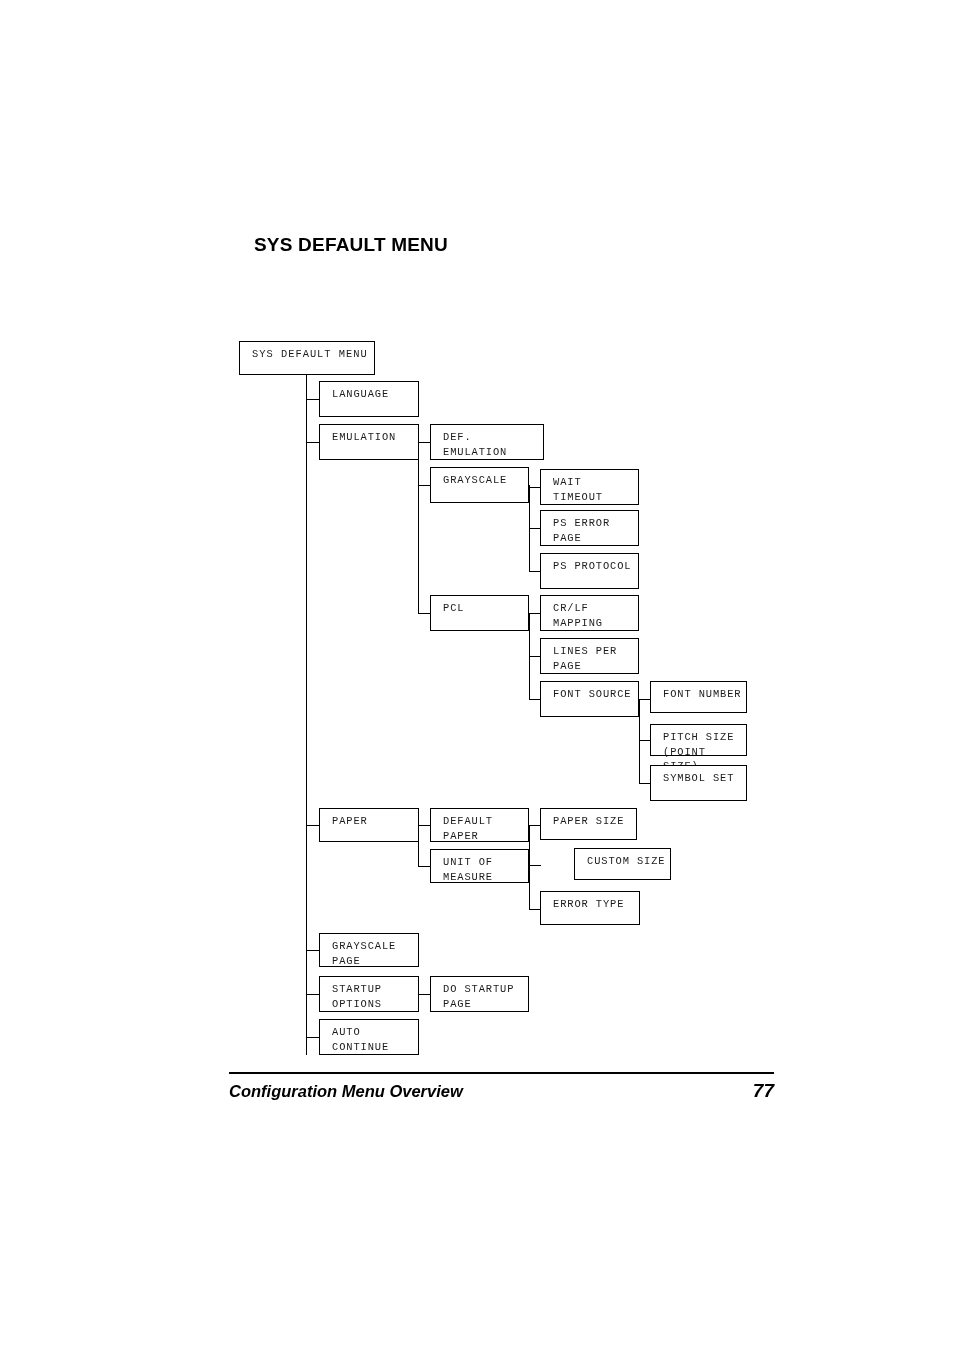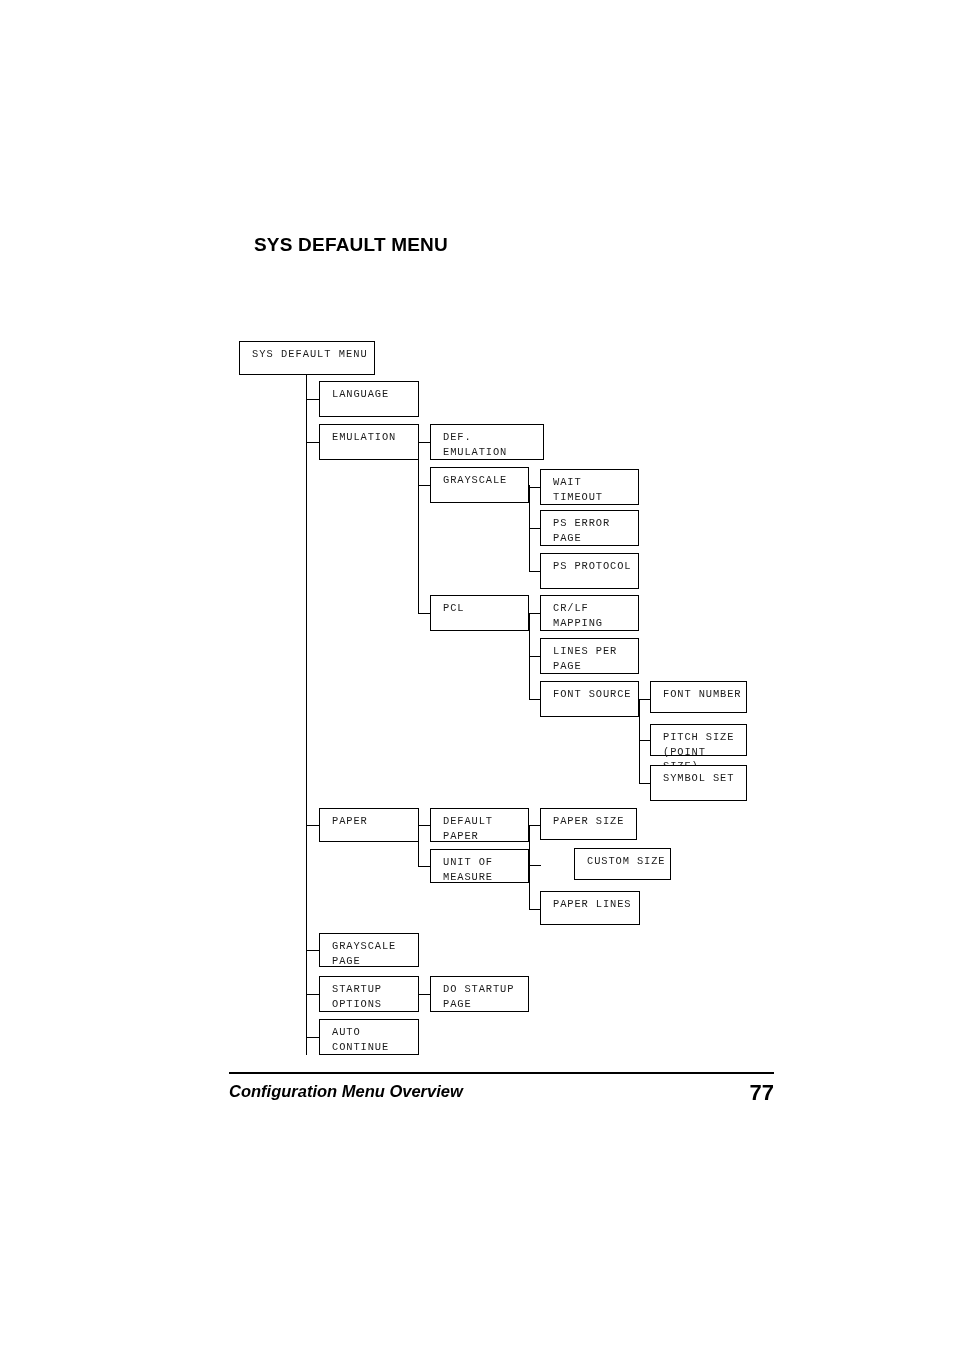--- a/index.html
+++ b/index.html
@@ -96,21 +96,22 @@
     font-weight: bold;
     font-family: "Liberation Sans", sans-serif;
     white-space: nowrap;
   }
   .footer-page {
     position: absolute;
     left: 700px;
     top: 1080px;
     width: 74px;
     text-align: right;
-    font-size: 22px;
+    font-size: 19px;
+    font-style: italic;
     font-weight: bold;
     font-family: "Liberation Sans", sans-serif;
   }
 </style>
 </head>
 <body>
 
 <div id="page">
 
   <div class="section-title">SYS DEFAULT MENU</div>
@@ -169,21 +170,21 @@
       <div class="node" style="left: 650px; top: 724px; width: 97px; height: 32px;">PITCH SIZE
 (POINT SIZE)</div>
       <div class="node" style="left: 650px; top: 765px; width: 97px; height: 36px;">SYMBOL SET</div>
       <div class="node" style="left: 319px; top: 808px; width: 100px; height: 34px;">PAPER</div>
       <div class="node" style="left: 430px; top: 808px; width: 99px; height: 34px;">DEFAULT
 PAPER</div>
       <div class="node" style="left: 540px; top: 808px; width: 97px; height: 32px;">PAPER SIZE</div>
       <div class="node" style="left: 430px; top: 849px; width: 99px; height: 34px;">UNIT OF
 MEASURE</div>
       <div class="node" style="left: 540px; top: 848px; width: 97px; height: 32px; margin-left: 34px;">CUSTOM SIZE</div>
-      <div class="node" style="left: 540px; top: 891px; width: 100px; height: 34px;">PAPER LINES</div>
+      <div class="node" style="left: 540px; top: 891px; width: 100px; height: 34px;">ERROR TYPE</div>
       <div class="node" style="left: 319px; top: 933px; width: 100px; height: 34px;">GRAYSCALE
 PAGE</div>
       <div class="node" style="left: 319px; top: 976px; width: 100px; height: 36px;">STARTUP
 OPTIONS</div>
       <div class="node" style="left: 430px; top: 976px; width: 99px; height: 36px;">DO STARTUP
 PAGE</div>
       <div class="node" style="left: 319px; top: 1019px; width: 100px; height: 36px;">AUTO
 CONTINUE</div>
     </div>
 

